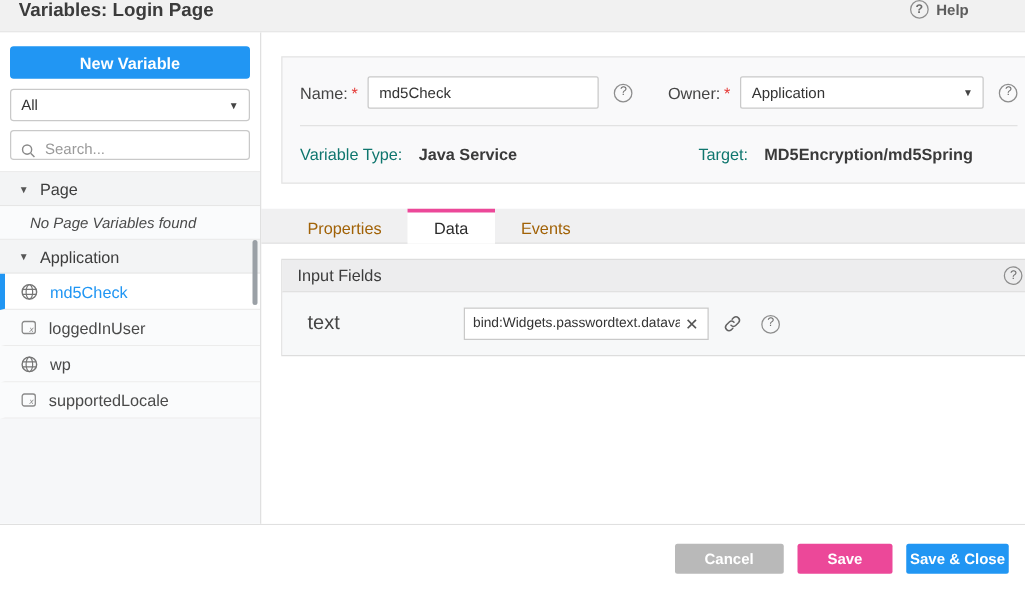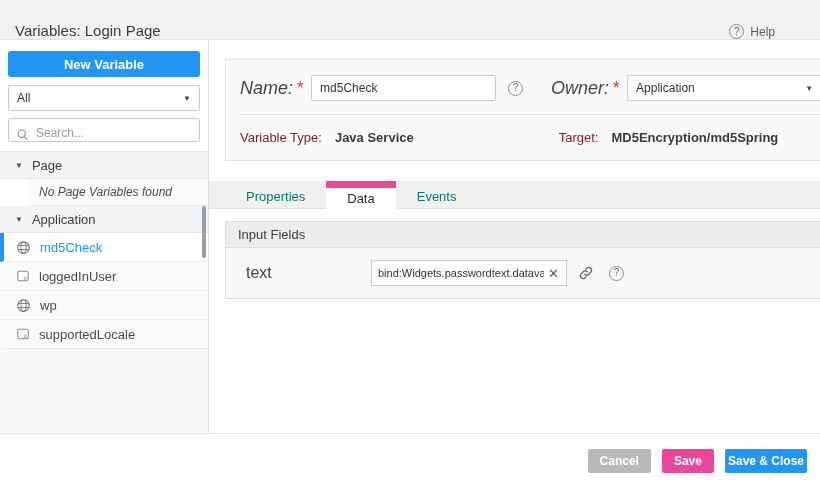--- a/index.html
+++ b/index.html
@@ -1,23 +1,23 @@
 <!DOCTYPE html>
 <html><head>
 <meta charset="utf-8">
 <style>
   * { box-sizing: border-box; }
   html,body { margin:0; padding:0; background:#fff; }
   body { font-family:"Liberation Sans", sans-serif; }
   .app { position:relative; width:820px; height:488px; background:#fff; overflow:hidden; }
 
   
-  .header { height:40px; background:#f1f1f1; border-bottom:1px solid #e3e3e3;
-            display:flex; align-items:flex-end; justify-content:space-between;
-            padding:0 45px 0 15px; }
+  .header { height:26px; background:#f1f1f1; border-bottom:1px solid #e3e3e3;
+            display:flex; align-items:flex-start; justify-content:space-between;
+            padding:0 45px 0 15px;font-weight:bold; }
   .page-title { font-size:15px; color:#3b3b3b; }
   .help { display:flex; align-items:center; gap:6px; font-size:12px; color:#5d5d5d; cursor:pointer; }
 
   .qicon { width:15px; height:15px; min-width:15px; border:1px solid #8d8d8d; border-radius:50%;
            display:inline-flex; align-items:center; justify-content:center;
            font-size:10px; color:#6d6d6d; line-height:1; background:transparent; }
 
   
   .body { display:flex; height:393px; }
 
@@ -36,56 +36,56 @@
             background:#fff; display:flex; align-items:flex-end; gap:5px; padding:0 7px; }
   .search input { border:none; outline:none; width:100%; font-size:12px; color:#333;
                   background:transparent; font-family:"Liberation Sans", sans-serif; }
   .search input::placeholder { color:#9a9a9a; }
 
   .tree { display:flex; flex-direction:column; flex:1; border-top:1px solid #e6e6e6; }
   .tree-header { height:27px; min-height:27px; display:flex; align-items:center; gap:9px;
                  padding-left:15px; background:#f3f4f5; border-bottom:1px solid #e6e6e6;
                  font-size:13px; color:#3d3d3d; cursor:pointer; }
   .tri { font-size:8px; color:#555; }
-  .tree-empty { height:27px; min-height:27px; display:flex; align-items:center; padding-left:10px;
+  .tree-empty { height:27px; min-height:27px; display:flex; align-items:center; padding-left:24px;
                 font-style:italic; font-size:12px; color:#4a4a4a; background:#fafbfc;
-                border-bottom:1px solid #ececec;margin-left:29px; }
+                border-bottom:1px solid #ececec; }
   .tree-item { height:29px; min-height:29px; display:flex; align-items:center; gap:9px;
                padding-left:12px; border-left:4px solid transparent; background:#fafbfc;
                border-bottom:1px solid #ececec; font-size:13px; color:#4a4a4a; cursor:pointer; }
   .tree-item.selected { background:#fff; border-left-color:#2196f3; color:#2196f3; }
   .tree-item .icon { display:inline-flex; }
   .tree-rest { flex:1; background:#f6f7f9; }
   .sb-thumb { position:absolute; right:2px; top:166px; width:4px; height:52px;
               background:#9aa0a6; border-radius:2px; }
 
   
   .main { flex:1; background:#fff; display:flex; flex-direction:column; }
   .form-panel { margin:19px 12px 0 16px; background:#f9f9fa; border:1px solid #e3e3e3; }
   .form-row1 { display:flex; align-items:center; padding:15px 14px 13px 14px; }
-  .flabel { font-size:18px; color:#454545; white-space:nowrap;font-style:italic; }
+  .flabel { font-size:13px; color:#454545; white-space:nowrap; }
   .req { color:#e53935; margin-left:3px; }
   .input-name { width:185px; height:26px; margin-left:8px; border:1px solid #c9c9c9; border-radius:2px;
                 padding:0 8px; font-size:12px; color:#333; background:#fff; outline:none;
                 font-family:"Liberation Sans", sans-serif; }
   .q-name { margin-left:12px; }
   .owner-label { margin-left:28px; }
   .select-owner { width:195px; margin-left:8px; border-radius:2px; }
   .q-owner { margin-left:12px; }
   .form-divider { border-top:1px solid #e2e2e2; margin:0 14px; }
   .form-row2 { display:flex; align-items:center; padding:15px 14px; font-size:13px; }
-  .kv-label { color:#7f1d1d; }
+  .kv-label { color:#0f766e; }
   .kv-value { color:#3a3a3a; font-weight:bold; margin-left:13px; }
   .kv-target { margin-left:145px; }
 
   .tabbar { display:flex; margin-top:20px; height:28px; background:#f0f0f1;
             border-bottom:1px solid #e2e2e2; padding-left:16px; }
-  .tab { display:flex; align-items:center; padding:0 21px; font-size:13px; color:#0f766e;
+  .tab { display:flex; align-items:center; padding:0 21px; font-size:13px; color:#a16207;
          cursor:pointer; border-top:3px solid transparent; }
-  .tab.active { background:#fff; border-top:7px solid #ec4899; color:#2b2b2b; margin-bottom:-1px; }
+  .tab.active { background:#fff; border-top:3px solid #ec4899; color:#2b2b2b; margin-bottom:-1px; }
 
   .if-panel { margin:12px 12px 0 16px; border:1px solid #ddd; }
   .if-header { height:26px; background:#ededee; border-bottom:1px solid #ddd; display:flex;
                align-items:center; justify-content:space-between; padding:0 10px 0 12px;
                font-size:13px; color:#3c3c3c; }
   .if-body { background:#f7f8f9; padding:6px 0 10px 0; }
   .if-row { display:flex; align-items:center; padding:6px 0 2px 20px; }
   .if-field { width:125px; font-size:16px; color:#454545; }
   .bind-wrap { width:196px; height:26px; border:1px solid #c9c9c9; background:#fff;
                display:flex; align-items:center; }
@@ -93,21 +93,21 @@
                 padding:0 2px 0 6px; background:transparent; font-family:"Liberation Sans", sans-serif; }
   .clear-x { font-size:13px; color:#555; padding:0 7px 0 2px; cursor:pointer; line-height:1; }
   .link-btn { margin-left:11px; display:inline-flex; cursor:pointer; }
   .q-bind { margin-left:15px; }
 
   
   .footer { height:55px; border-top:1px solid #e0e0e0; background:#fff;
             display:flex; align-items:center; justify-content:flex-end; gap:11px;
             padding-right:13px; }
   .btn { height:24px; border:none; border-radius:2px; color:#fff; font-size:12px; font-weight:bold;
-         padding:0 12px; cursor:pointer; font-family:"Liberation Sans", sans-serif; }
+         padding:0 24px; cursor:pointer; font-family:"Liberation Sans", sans-serif; }
   .btn-cancel { background:#b9b9b9; }
   .btn-save { background:#ec4899; }
   .btn-saveclose { background:#2196f3; padding:0 3px; }
 </style>
 </head>
 <body>
 
 <div class="app">
 
   <div class="header">

